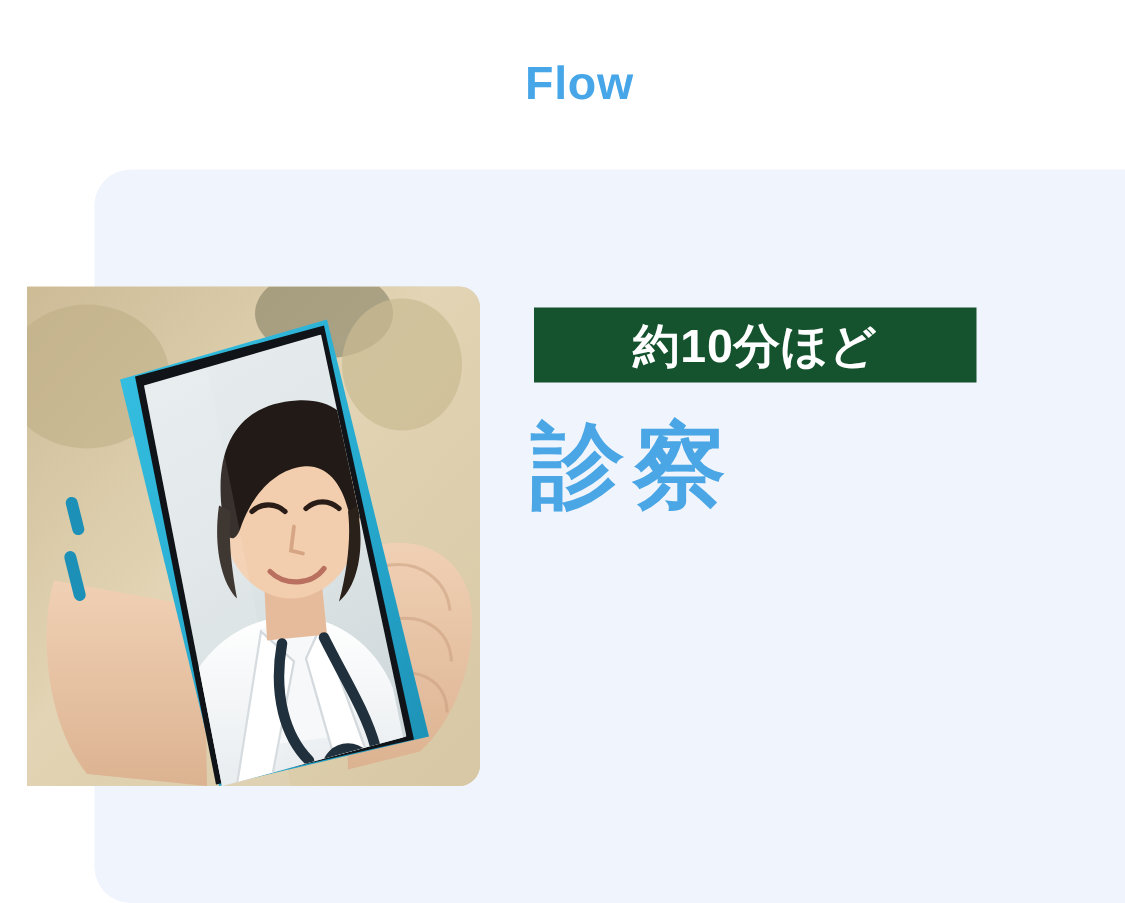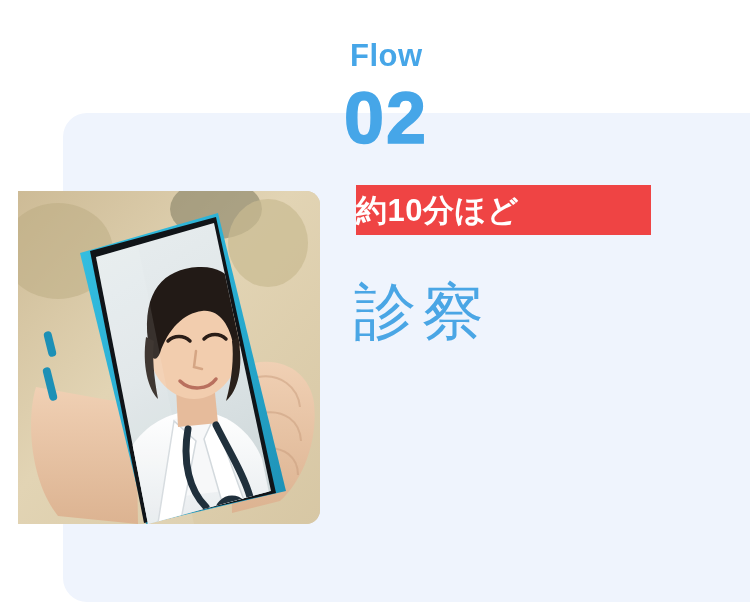--- a/index.html
+++ b/index.html
@@ -70,44 +70,45 @@
     overflow: hidden;
     z-index: 4;
     background: #d9c9a8;
   }
   .photo-wrap svg { display: block; width: 100%; height: 100%; }
 
   
   .badge {
     position: absolute;
     left: 338px;
-    top: 185px;
+    top: 205px;
     width: 295px;
     height: 50px;
-    background: #ef4444;
+    background: #14532d;
     display: flex;
     align-items: center;
+    justify-content: center;
     z-index: 5;
   }
   .badge-label {
     color: #ffffff;
     font-size: 31px;
     font-weight: bold;
     letter-spacing: 0.5px;
     line-height: 1;
     white-space: nowrap;
   }
 
   .heading {
     position: absolute;
     left: 336px;
     top: 275px;
     width: 360px;
     font-size: 62px;
-    font-weight: normal;
+    font-weight: bold;
     color: #4aa6e5;
     letter-spacing: 6px;
     line-height: 1.18;
     z-index: 5;
   }
 
   .body-copy {
     position: absolute;
     left: 338px;
     top: 390px;
@@ -204,21 +205,20 @@
         <path d="M198 234 C212 262 226 284 232 306" fill="none" stroke="#20303c" stroke-width="7" stroke-linecap="round"></path>
         <circle cx="214" cy="322" r="14" fill="none" stroke="#20303c" stroke-width="7"></circle>
       </g>
 
       <path d="M78 66 L120 54 L176 333 L130 333 Z" fill="#ffffff" opacity="0.1"></path>
     </svg>
   </div>
 
   <div class="flow-eyebrow">Flow</div>
 
-  <div class="flow-number">02</div>
 
   <div class="badge">
     <span class="badge-label">約10分ほど</span>
   </div>
 
   <div class="heading">診察</div>
 
 
 </div>
 

